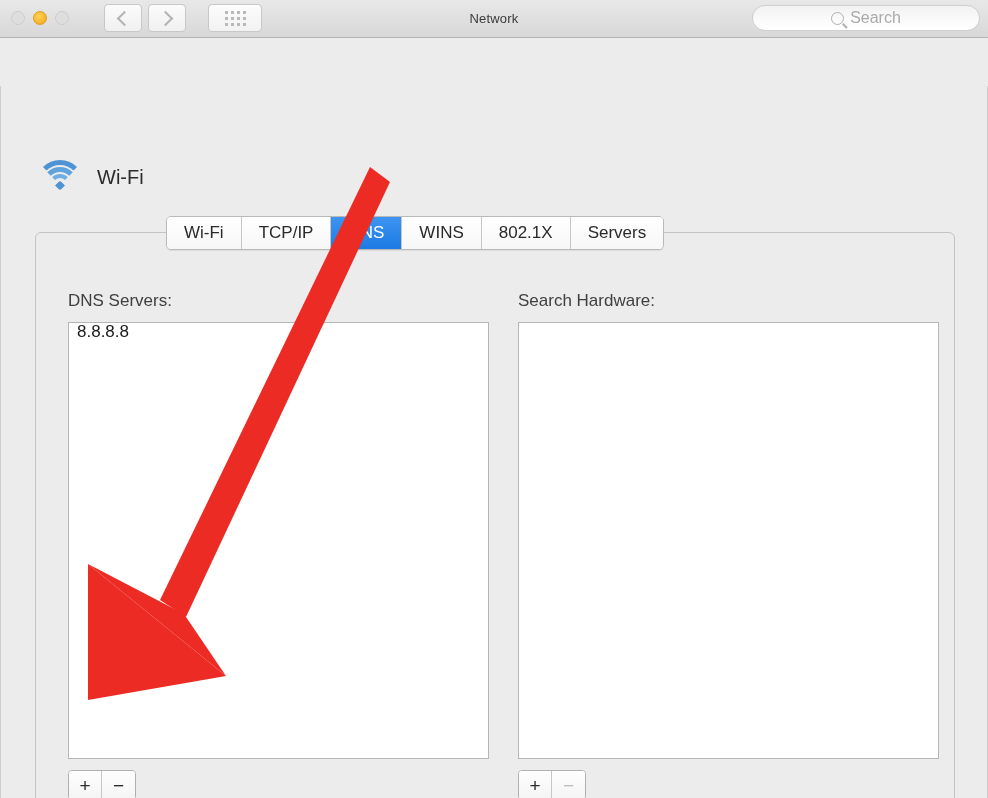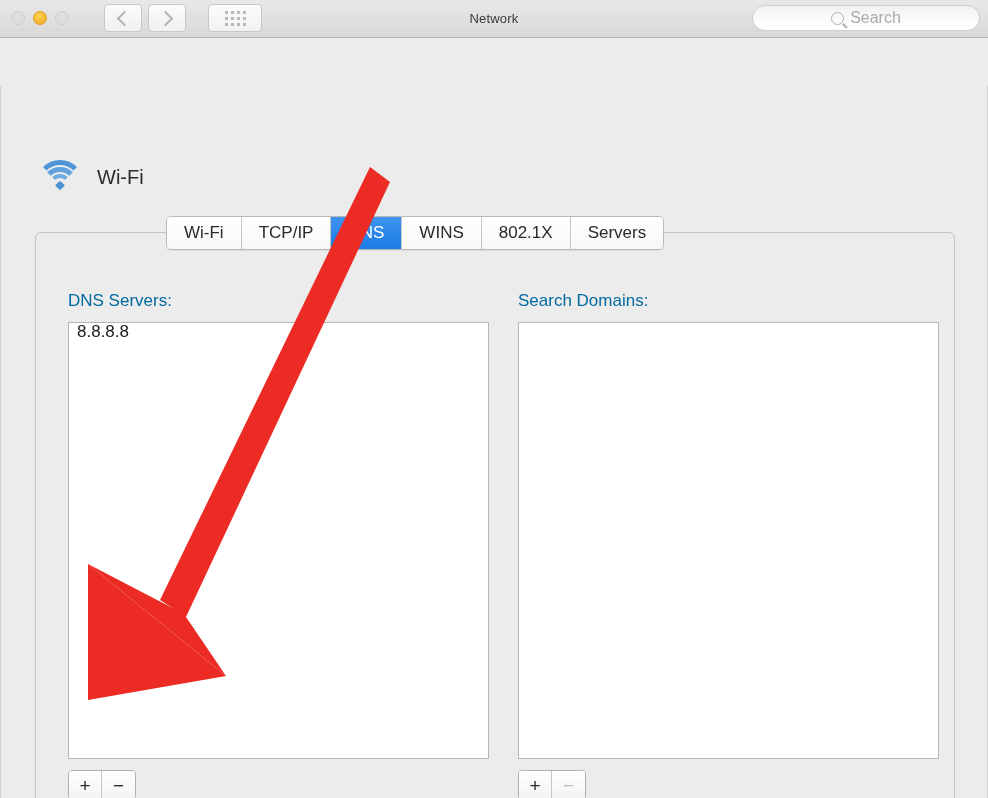--- a/index.html
+++ b/index.html
@@ -231,21 +231,21 @@
     height: 586px;
     background: #ececec;
     border: 1px solid #c3c3c3;
     border-radius: 6px;
     box-sizing: border-box;
   }
 
   .col-label {
     position: absolute;
     font-size: 17px;
-    color: #0369a1;
+    color: #404040;
   }
   .col-label.left  { left: 67px; top: 205px; }
   .col-label.right { left: 517px; top: 205px; }
 
   .listbox {
     position: absolute;
     background: #ffffff;
     border: 1px solid #b6b6b6;
     box-sizing: border-box;
     overflow: hidden;
@@ -373,21 +373,21 @@
     <div class="tabbar">
       <div class="tab">Wi-Fi</div>
       <div class="tab">TCP/IP</div>
       <div class="tab active">DNS</div>
       <div class="tab">WINS</div>
       <div class="tab">802.1X</div>
       <div class="tab">Servers</div>
     </div>
 
     <div class="col-label left">DNS Servers:</div>
-    <div class="col-label right">Search Domains:</div>
+    <div class="col-label right">Search Hardware:</div>
 
     <div class="listbox left">
       <div class="list-row">
         <span>8.8.8.8</span>
       </div>
     </div>
 
     <div class="listbox right"></div>
 
     <div class="pm-group left">

